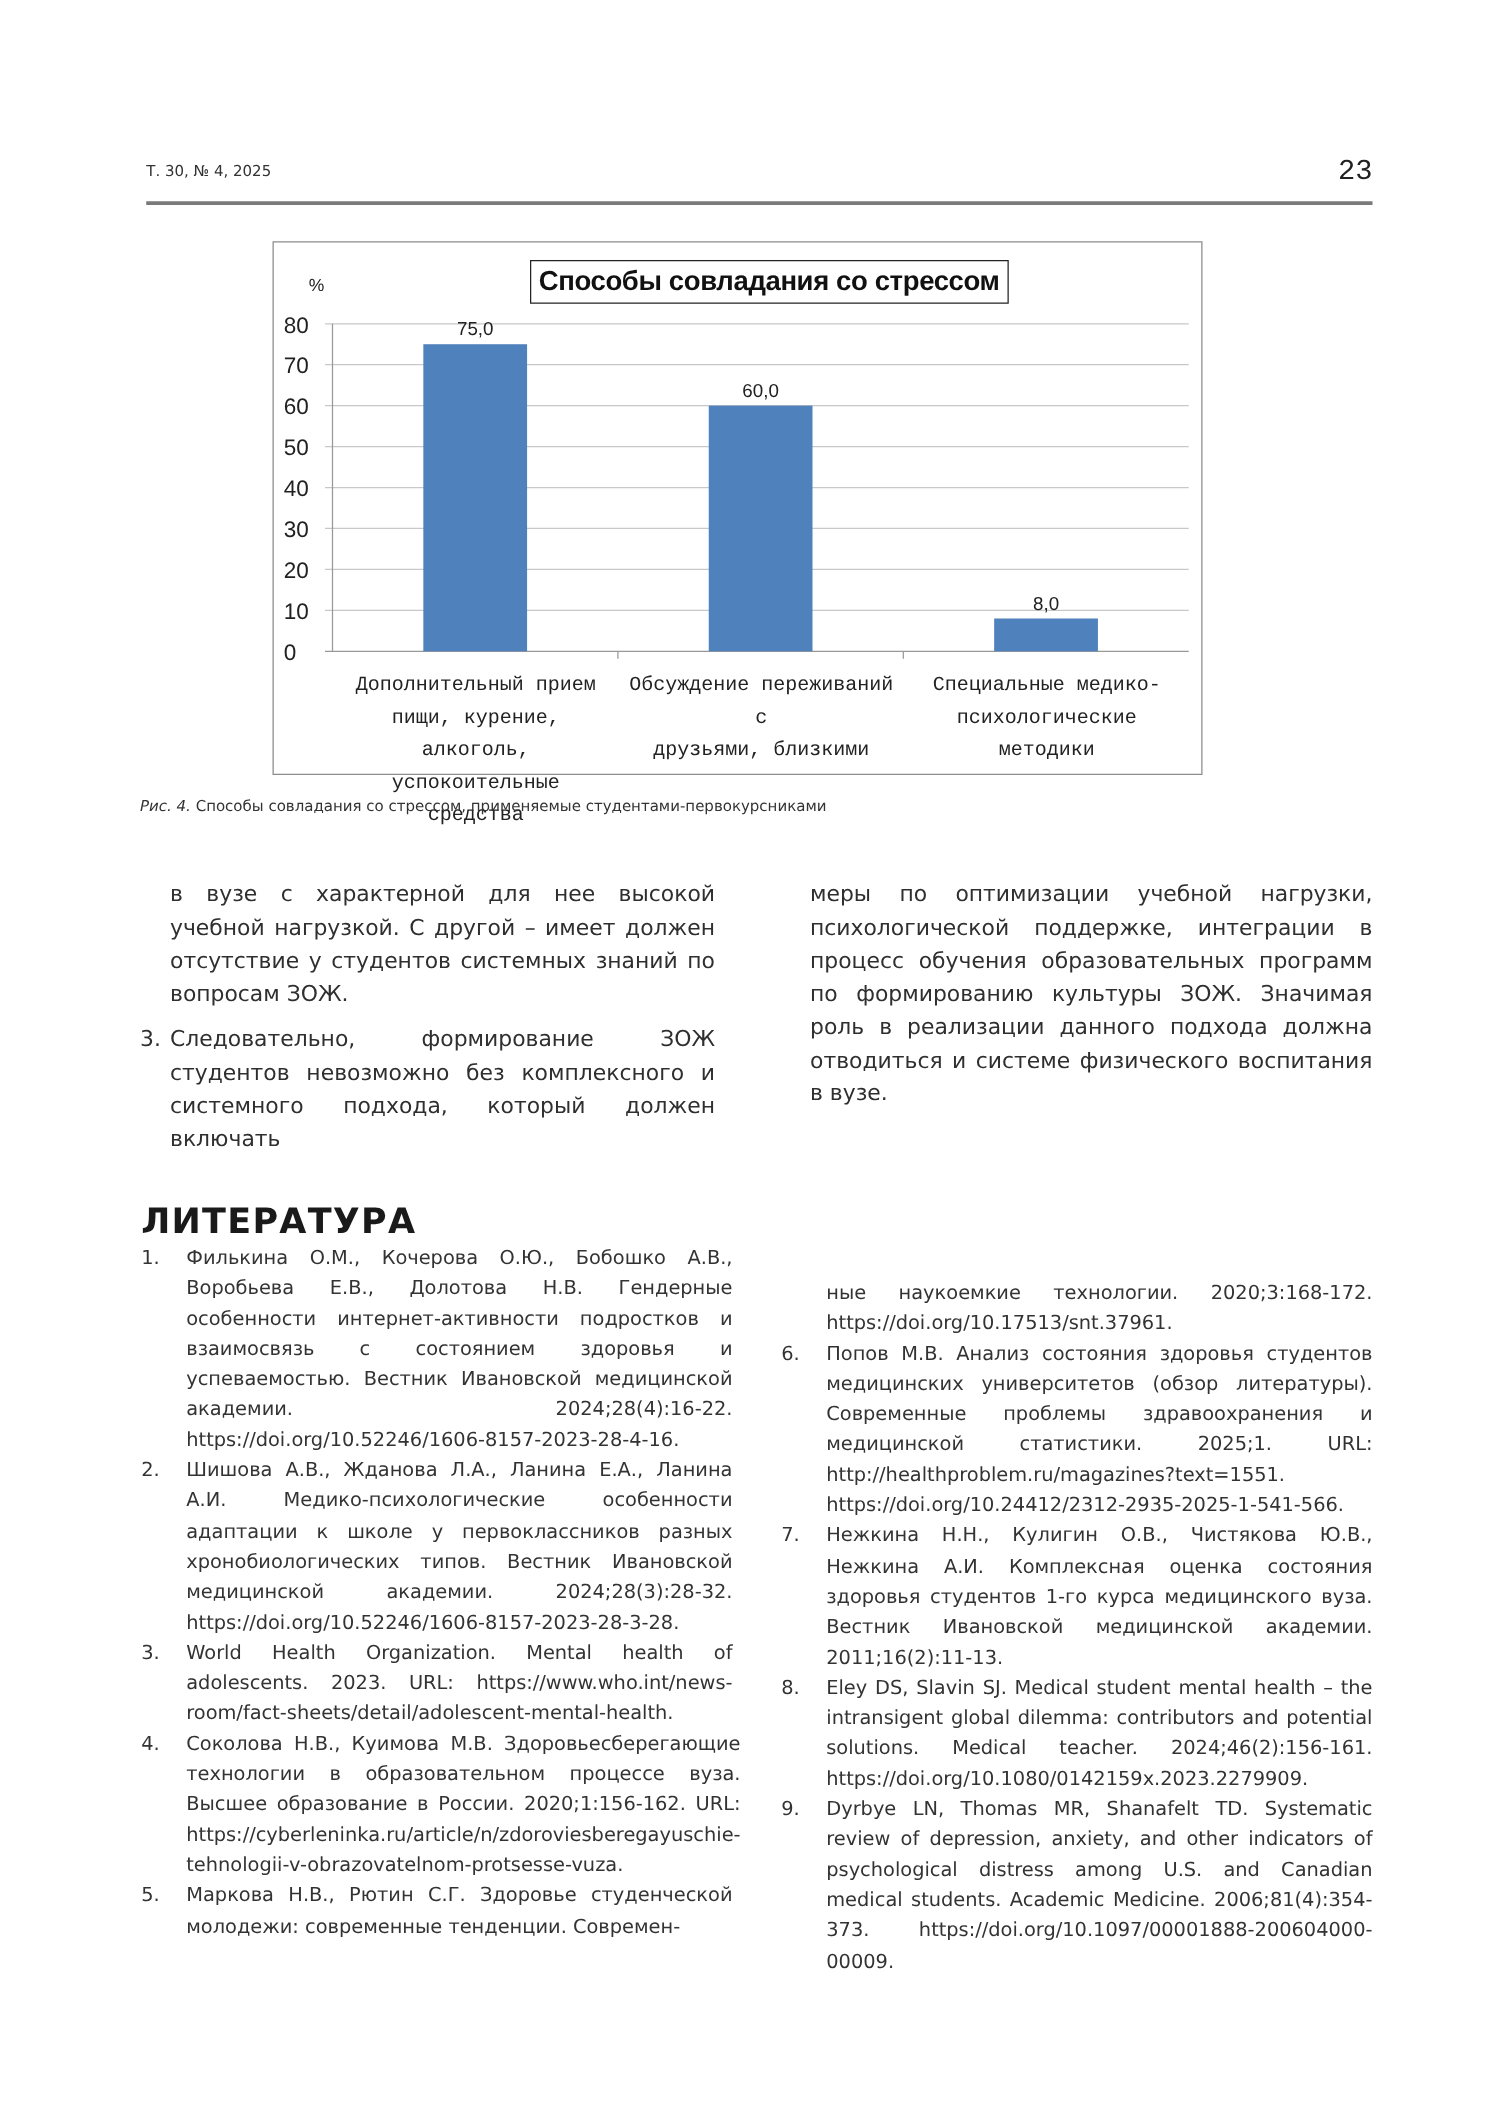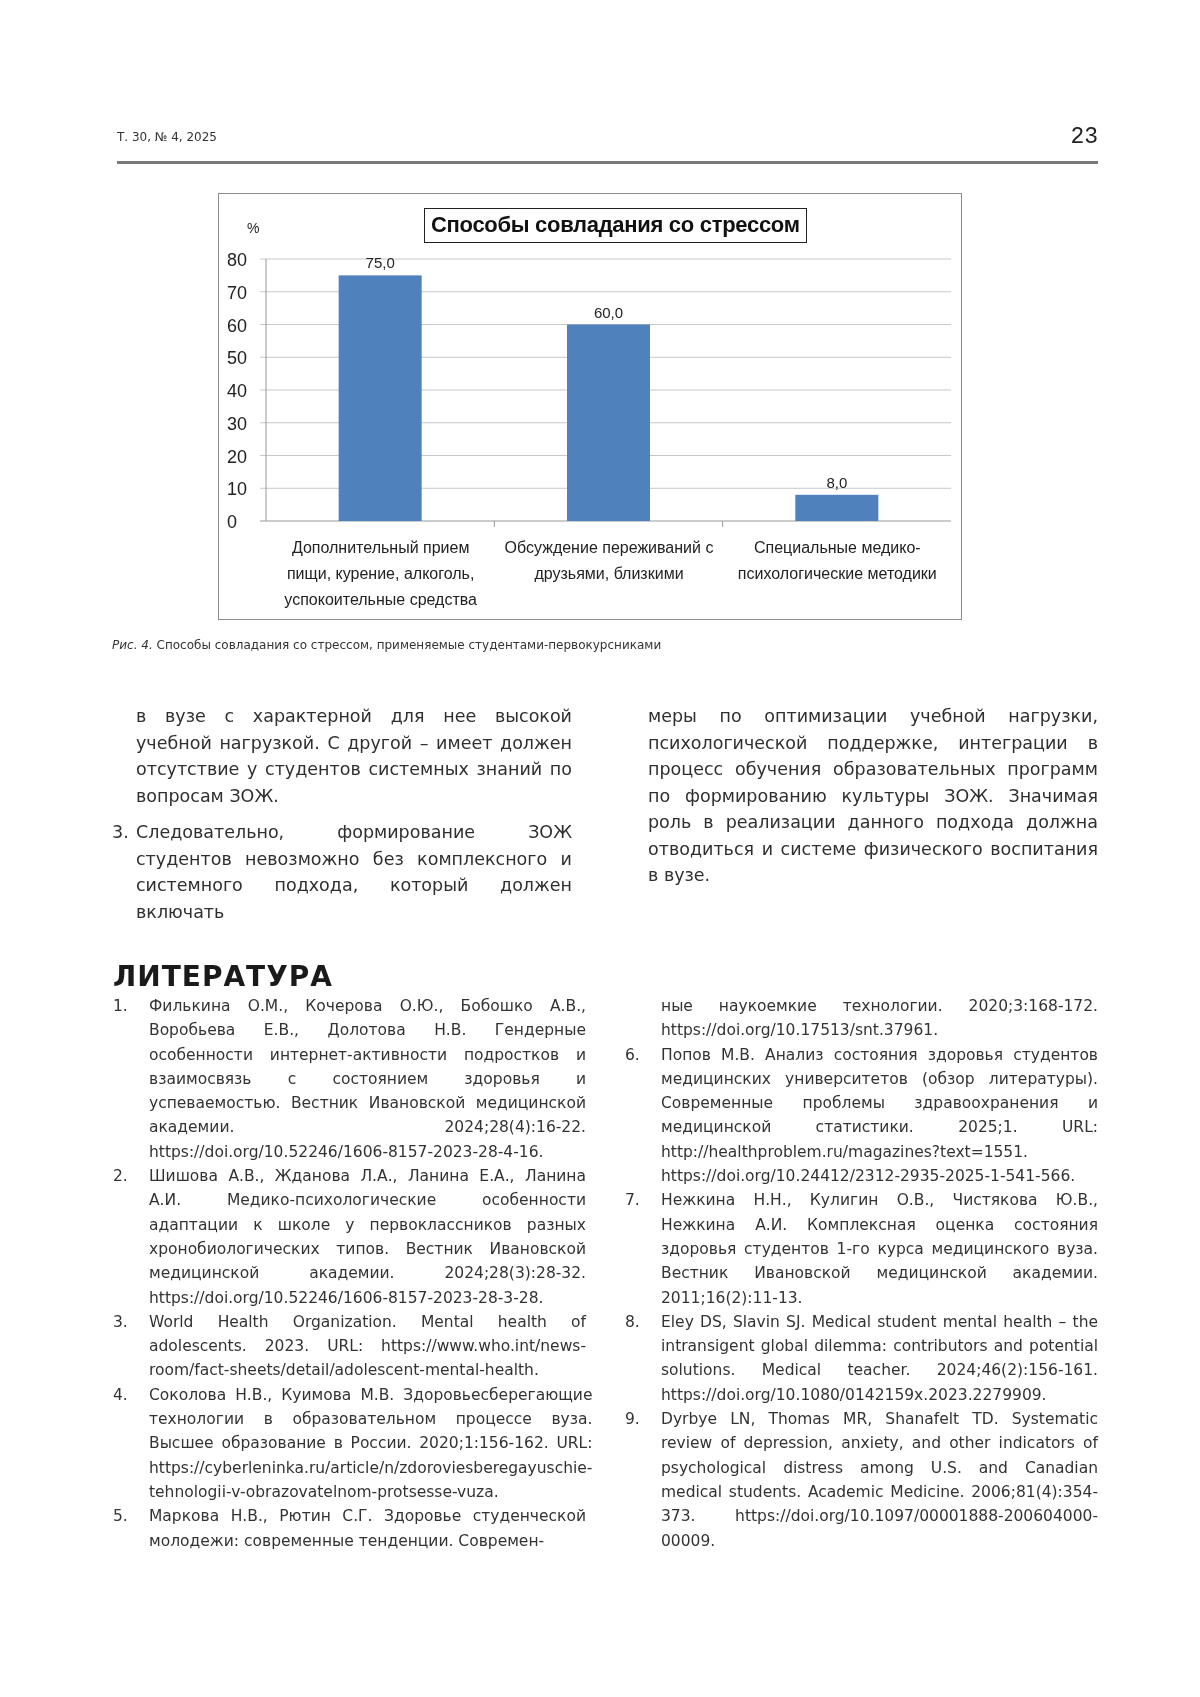--- a/index.html
+++ b/index.html
@@ -13,39 +13,39 @@
 
   .chart-box { position: absolute; left: 218px; top: 193px; width: 742px; height: 425px;
                border: 1px solid #8c8c8c; background: #fff; }
   .chart-box svg { position: absolute; left: 0; top: 0; }
   .chart-title { position: absolute; left: 205px; top: 14px; border: 1.5px solid #222;
                  padding: 3px 6px 4px 6px; font-family: "Liberation Sans", sans-serif;
                  font-weight: bold; font-size: 22px; color: #111; letter-spacing: -0.3px; }
   .y-unit { position: absolute; left: 28px; top: 26px; font-family: "Liberation Sans", sans-serif; font-size: 14px; color: #222; }
   .ytick { font-family: "Liberation Sans", sans-serif; font-size: 18px; fill: #222; }
   .dlabel { font-family: "Liberation Sans", sans-serif; font-size: 15px; fill: #222; }
-  .xlabel { position: absolute; width: 215px; text-align: center; font-family: Liberation Sans, sans-serif;
+  .xlabel { position: absolute; width: 215px; text-align: center; font-family: Liberation Mono, monospace;
             font-size: 16px; line-height: 26px; color: #222; }
 
   .caption { position: absolute; left: 112px; top: 638px; font-size: 12px; color: #333; }
   .caption i { font-style: italic; }
 
   .col { position: absolute; font-size: 17.5px; line-height: 26.5px; color: #2f2f2f; text-align: justify; }
   .col p { margin: 0; }
   .col .indent { padding-left: 24px; }
   .col .num-item { display: flex; margin-top: 10px; }
   .col .num-item .n { width: 24px; flex: none; }
 
   .lit-title { position: absolute; left: 113px; top: 960px; font-family: "DejaVu Sans", sans-serif;
                font-weight: bold; font-size: 28px; letter-spacing: 1px; color: #1a1a1a; }
   .refs { position: absolute; font-size: 15.5px; line-height: 24.3px; color: #333; text-align: justify; }
   .ref { display: flex; }
   .ref .rn { width: 36px; flex: none; }
   .ref .rt { flex: 1; }
-  .ref-cont { padding-left: 36px; }
+  .ref-cont { padding-left: 36px; margin-top: 28px; }
 </style>
 </head>
 <body>
 
 <div class="header">
   <span class="left">Т. 30, № 4, 2025</span>
   <span class="right">23</span>
 </div>
 <div class="header-rule"></div>
 

